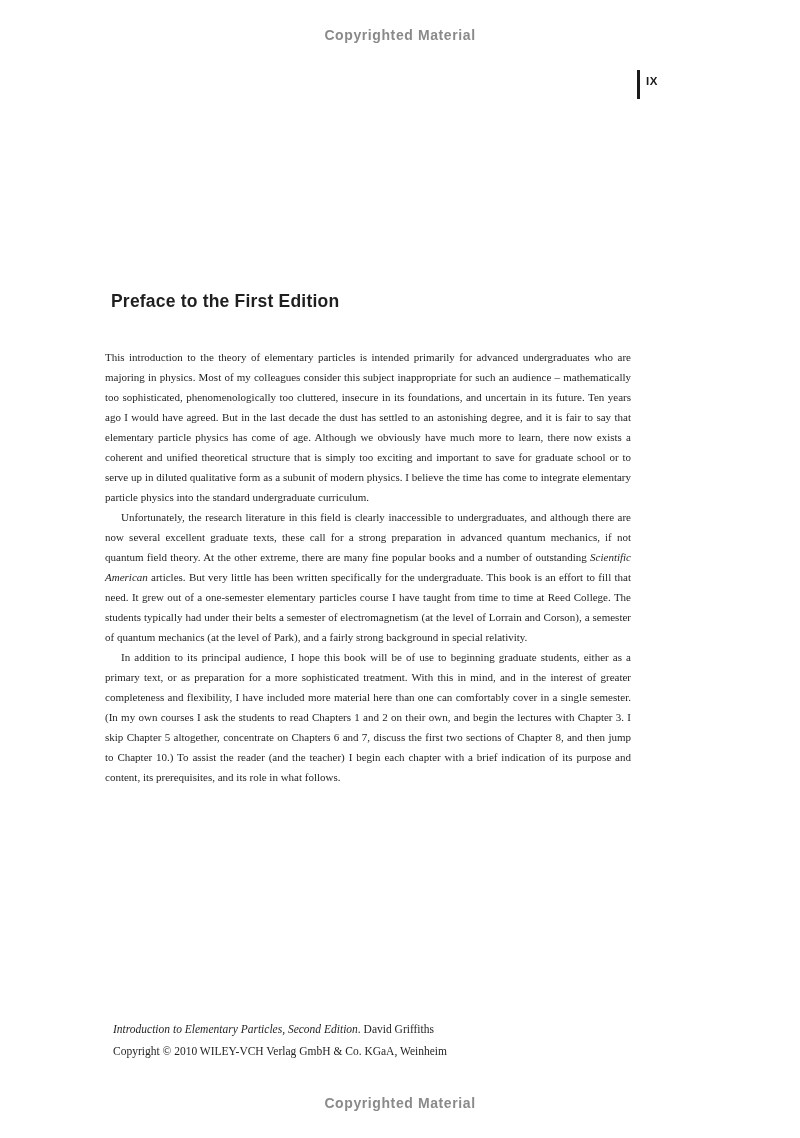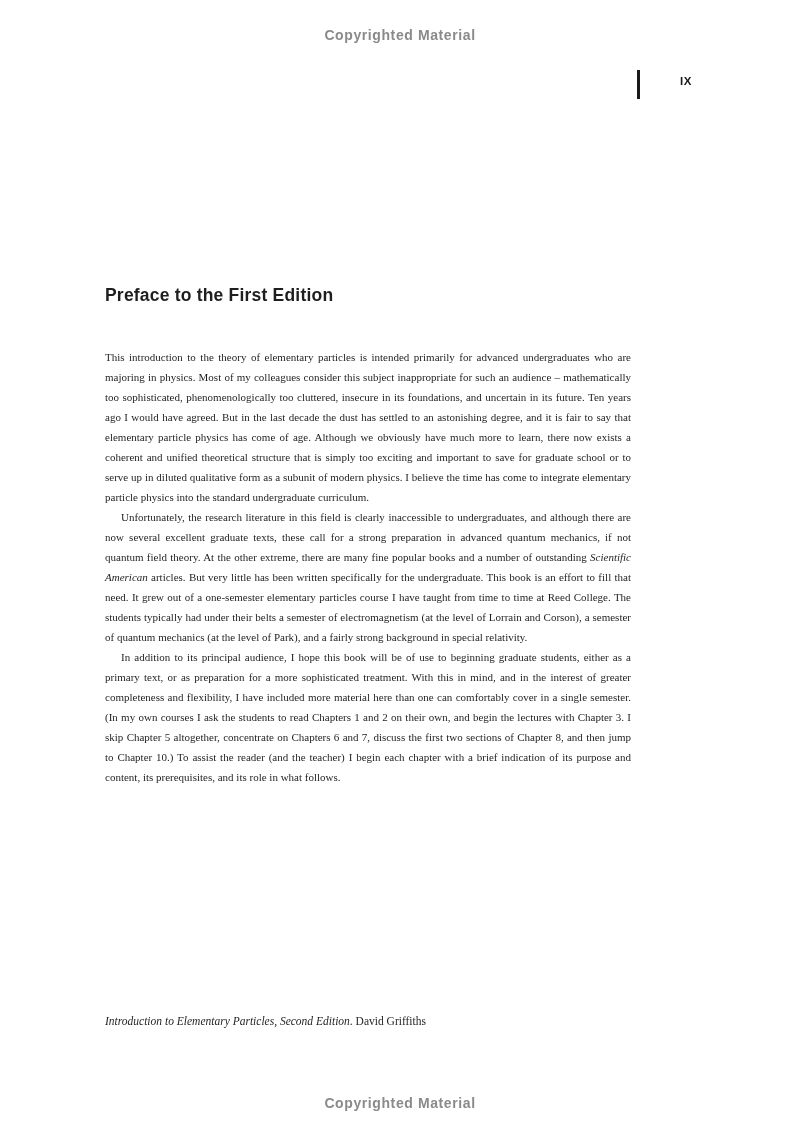--- a/index.html
+++ b/index.html
@@ -27,21 +27,20 @@
   }
   .watermark-top { top: 27px; }
   .watermark-bottom { top: 1095px; }
 
   .pagenum-block {
     position: absolute;
     left: 637px;
     top: 70px;
     display: flex;
     align-items: flex-start;
-    gap: 34px;
   }
   .pagenum-bar {
     display: inline-block;
     width: 3px;
     height: 29px;
     background: #1a1a1a;
     margin-right: 6px;
   }
   .pagenum {
     font-family: "Liberation Sans", sans-serif;
@@ -49,21 +48,21 @@
     font-size: 11.5px;
     letter-spacing: 0.5px;
     color: #1a1a1a;
     margin-top: 5px;
   }
 
   .heading {
     position: absolute;
     left: 105px;
     top: 285px;
-    margin: 0;
+    margin: 6px;
     font-family: "Liberation Sans", sans-serif;
     font-weight: bold;
     font-size: 17.5px;
     letter-spacing: 0.2px;
     color: #1f1f1f;
   }
 
   .body-text {
     position: absolute;
     left: 105px;
@@ -81,21 +80,21 @@
 
   .footer {
     position: absolute;
     left: 105px;
     top: 1015px;
     font-family: "Liberation Serif", serif;
     font-size: 11.5px;
     line-height: 13.5px;
     color: #1f1f1f;
   }
-  .footer-line { margin: 0; }
+  .footer-line { margin: 8px; }
 </style>
 </head>
 <body>
 
 <div class="page">
 
   <div class="watermark watermark-top">Copyrighted Material</div>
 
   <div class="pagenum-block">
     <span class="pagenum-bar"></span>
@@ -105,17 +104,18 @@
   <h1 class="heading">Preface to the First Edition</h1>
 
   <div class="body-text">
     <p class="para">This introduction to the theory of elementary particles is intended primarily for advanced undergraduates who are majoring in physics. Most of my colleagues consider this subject inappropriate for such an audience – mathematically too sophisticated, phenomenologically too cluttered, insecure in its foundations, and uncertain in its future. Ten years ago I would have agreed. But in the last decade the dust has settled to an astonishing degree, and it is fair to say that elementary particle physics has come of age. Although we obviously have much more to learn, there now exists a coherent and unified theoretical structure that is simply too exciting and important to save for graduate school or to serve up in diluted qualitative form as a subunit of modern physics. I believe the time has come to integrate elementary particle physics into the standard undergraduate curriculum.</p>
     <p class="para para-indent"><span>Unfortunately, the research literature in this field is clearly inaccessible to undergraduates, and although there are now several excellent graduate texts, these call for a strong preparation in advanced quantum mechanics, if not quantum field theory. At the other extreme, there are many fine popular books and a number of outstanding </span><span class="ital">Scientific American</span><span> articles. But very little has been written specifically for the undergraduate. This book is an effort to fill that need. It grew out of a one-semester elementary particles course I have taught from time to time at Reed College. The students typically had under their belts a semester of electromagnetism (at the level of Lorrain and Corson), a semester of quantum mechanics (at the level of Park), and a fairly strong background in special relativity.</span></p>
     <p class="para para-indent">In addition to its principal audience, I hope this book will be of use to beginning graduate students, either as a primary text, or as preparation for a more sophisticated treatment. With this in mind, and in the interest of greater completeness and flexibility, I have included more material here than one can comfortably cover in a single semester. (In my own courses I ask the students to read Chapters 1 and 2 on their own, and begin the lectures with Chapter 3. I skip Chapter 5 altogether, concentrate on Chapters 6 and 7, discuss the first two sections of Chapter 8, and then jump to Chapter 10.) To assist the reader (and the teacher) I begin each chapter with a brief indication of its purpose and content, its prerequisites, and its role in what follows.</p>
   </div>
 
   <div class="footer">
     <div class="footer-line"><span class="ital">Introduction to Elementary Particles, Second Edition</span><span>. David Griffiths</span></div>
+    <div class="footer-line">Copyright © 2010 WILEY-VCH Verlag GmbH &amp; Co. KGaA, Weinheim</div>
   </div>
 
   <div class="watermark watermark-bottom">Copyrighted Material</div>
 
 </div>
 
 </body></html>

